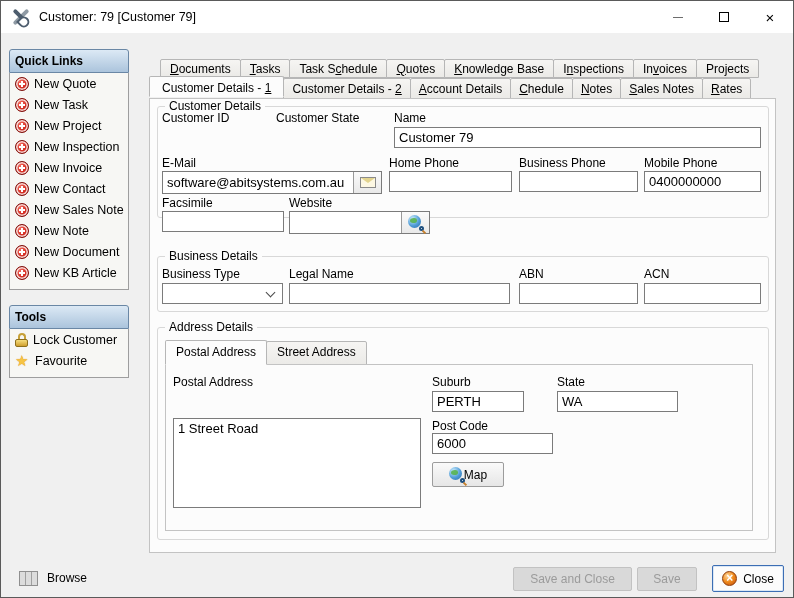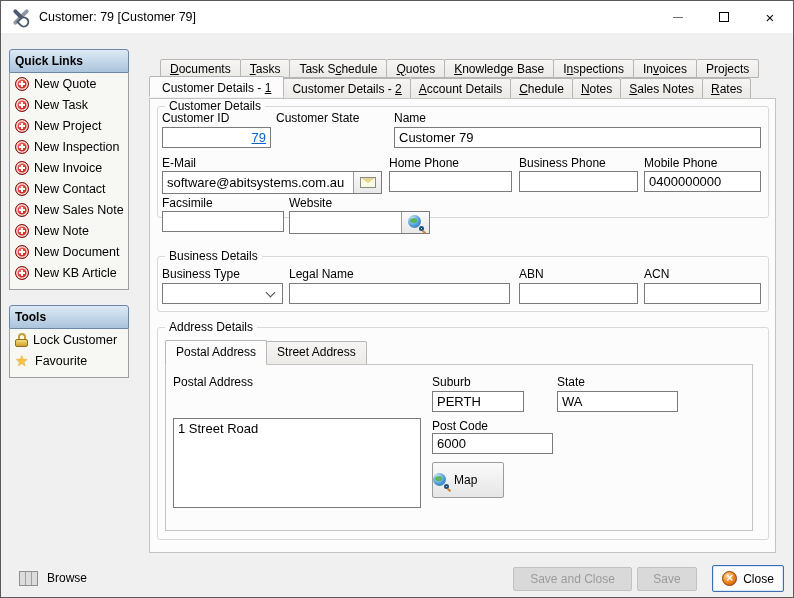--- a/index.html
+++ b/index.html
@@ -104,23 +104,23 @@
               transform:rotate(45deg); }
 
   
   .addr-tabs { position:absolute; display:flex; }
   .addr-tab { background:linear-gradient(#f6f5f3,#ebeae7); border:1px solid #b6b6b6; border-radius:2px 2px 0 0;
               margin-right:-1px; padding:0 10px; line-height:21px; font-size:12px; white-space:nowrap; }
   .addr-tab.active { background:#fcfcfc; border-bottom:1px solid #fcfcfc; position:relative; z-index:2;
               line-height:23px; top:-1px; }
   .addr-panel { position:absolute; background:#fcfcfc; border:1px solid #c3c3c3; }
 
-  .map-btn { position:absolute; height:36px; width:72px; border:1px solid #9c9c9c; border-radius:2px;
+  .map-btn { position:absolute; height:25px; width:72px; border:1px solid #9c9c9c; border-radius:2px;
              background:linear-gradient(#fafafa,#e6e6e6); display:flex; align-items:center;
-             gap:6px; font-size:12px; cursor:default; }
+             justify-content:center; font-size:12px; cursor:default; }
 
   
   .browse-btn { position:absolute; left:12px; top:563px; height:28px; display:flex; align-items:center;
                 gap:9px; padding:0 6px; cursor:default; }
   .grid-icon { width:19px; height:15px; border:1px solid #8f8f8f; background:
                repeating-linear-gradient(to right, #dcdcdc 0 5px, #9f9f9f 5px 6px),
                repeating-linear-gradient(to bottom, rgba(0,0,0,0) 0 3px, #9f9f9f 3px 4px), #dcdcdc; }
   .btn { position:absolute; height:24px; border-radius:2px; font-size:12px; display:flex;
          align-items:center; justify-content:center; cursor:default; }
   .btn.disabled { background:#d9d9d9; border:1px solid #c2c2c2; color:#9b9b9b; }
@@ -241,23 +241,20 @@
     <div class="tab"><span class="ac">S</span><span>ales Notes</span></div>
     <div class="tab"><span class="ac">R</span><span>ates</span></div>
   </div>
 
   <div class="tab-page">
 
     <div class="group" style="left:7px; top:7px; width:612px; height:112px;">
       <span class="group-legend">Customer Details</span>
     </div>
     <div class="fld-label" style="left:12px; top:12px;">Customer ID</div>
-    <div class="fld-input id-box" style="left:12px; top:28px; width:109px;">
-        <span>79</span>
-      </div>
     <div class="fld-label" style="left:126px; top:12px;">Customer State</div>
     <div class="fld-label" style="left:244px; top:12px;">Name</div>
     <input class="fld-input" style="left: 244px; top: 28px; width: 367px;" value="Customer 79">
 
     <div class="fld-label" style="left:12px; top:57px;">E-Mail</div>
     <div class="composite" style="left:12px; top:72px; width:220px;">
       <input value="software@abitsystems.com.au" style="">
       <span class="mini-btn">
           <span class="env-icon"></span>
         </span>

